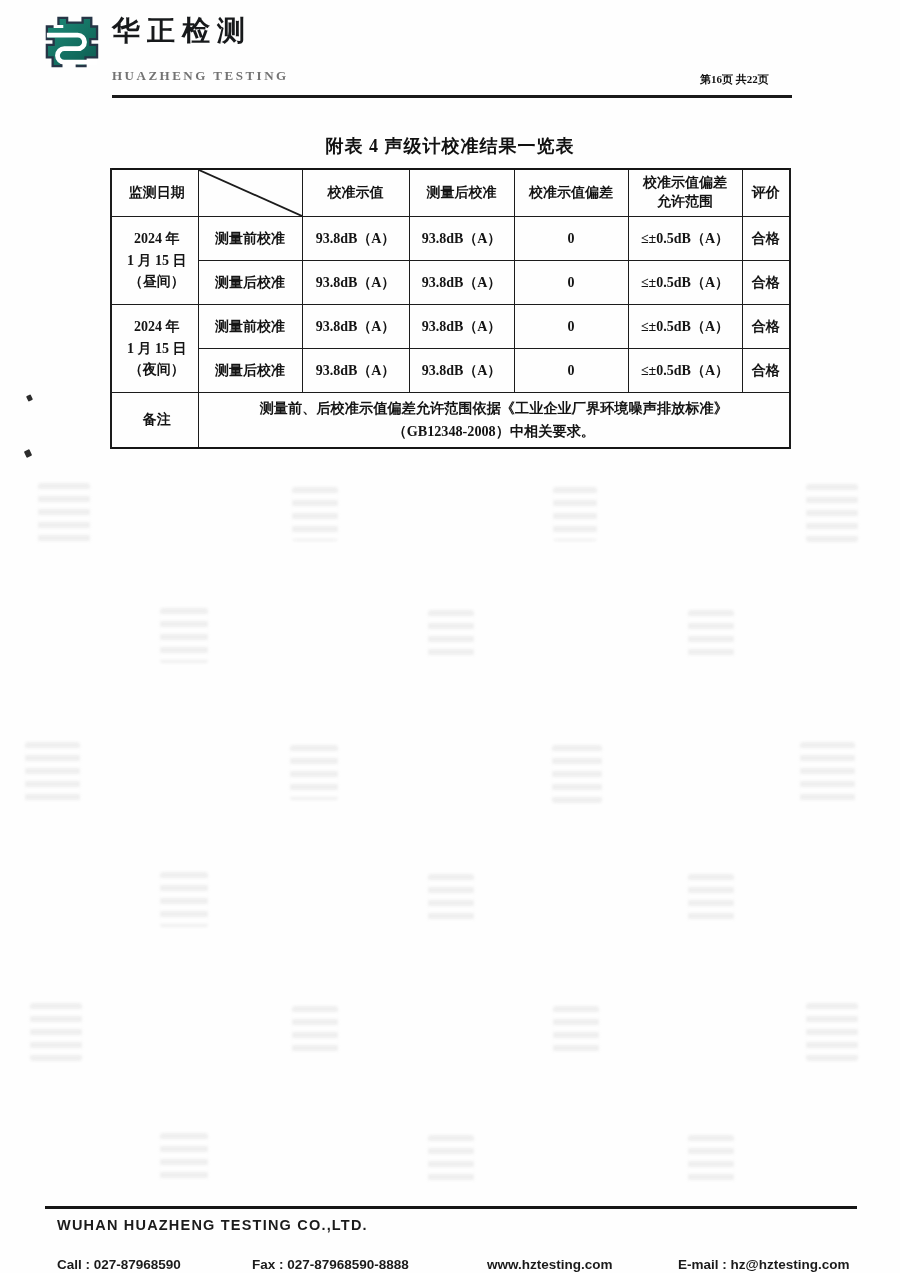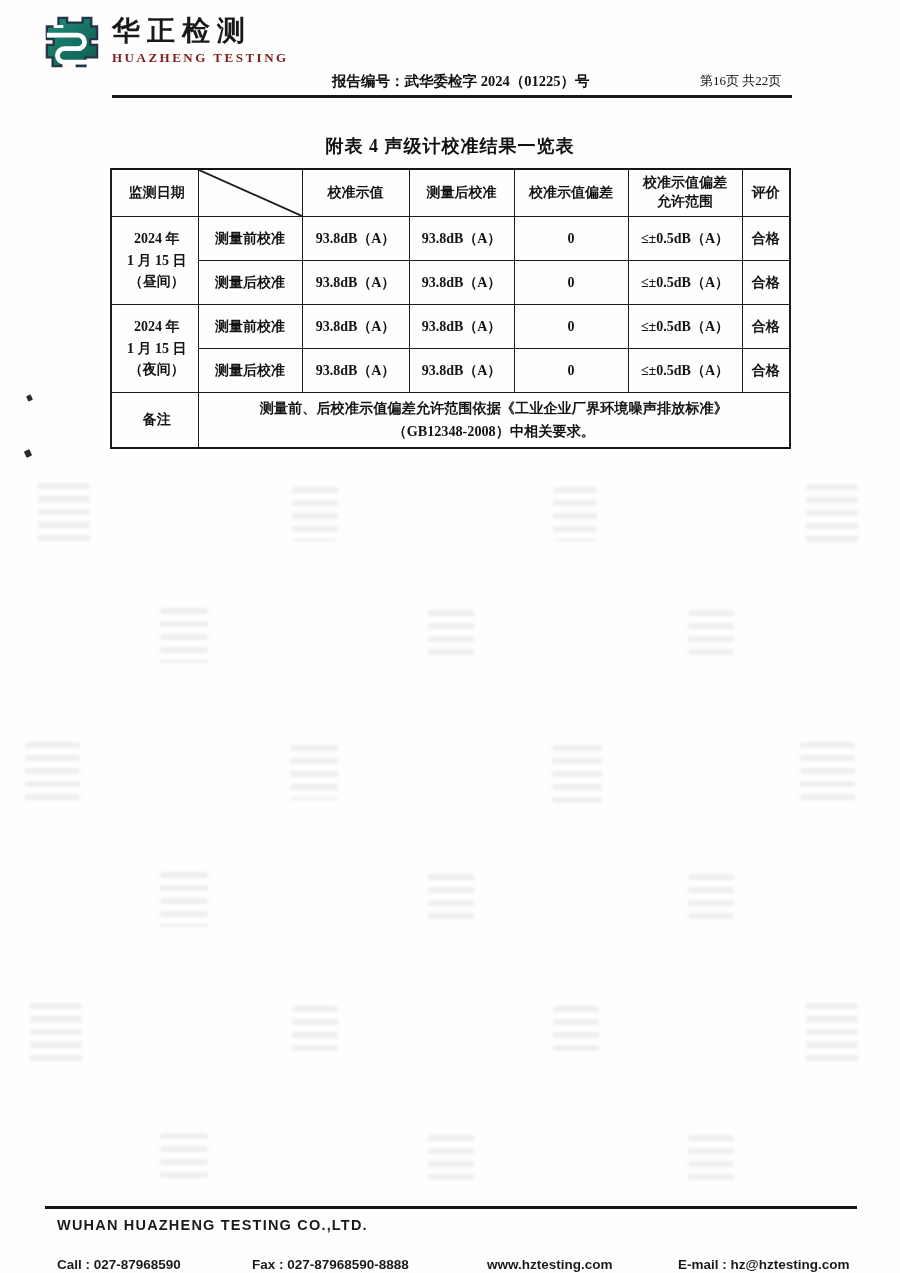--- a/index.html
+++ b/index.html
@@ -5,23 +5,23 @@
   html,body{margin:0;padding:0;background:#ffffff;}
   .page{
     position:relative;width:900px;height:1273px;background:#fefefe;
     font-family:"Liberation Serif","DejaVu Serif",serif;color:#111;overflow:hidden;
   }
   
   .logo-wrap{position:absolute;left:40px;top:12px;display:flex;align-items:flex-start;}
   .logo-mark{width:62px;height:56px;}
   .brand-text{margin-left:10px;padding-top:4px;}
   .brand-cn{font-size:28px;font-weight:bold;letter-spacing:7px;color:#17191b;line-height:1.1;}
-  .brand-en{font-size:13px;font-weight:bold;letter-spacing:2.5px;color:#7f1d1d;margin-top:3px;font-family:"Liberation Serif",serif;}
+  .brand-en{font-size:13px;font-weight:bold;letter-spacing:2.5px;color:#737373;margin-top:21px;font-family:"Liberation Serif",serif;}
   .report-no{position:absolute;left:332px;top:72px;font-size:14.5px;font-weight:bold;}
-  .page-info{position:absolute;left:700px;top:72px;font-size:13px;font-weight:normal;}
+  .page-info{position:absolute;left:700px;top:72px;font-size:11px;font-weight:bold;}
   .head-rule{position:absolute;left:112px;top:95px;width:680px;height:3px;background:#1a1a1a;}
   
   .doc-title{position:absolute;left:0;top:134px;width:900px;text-align:center;
     font-size:18px;font-weight:bold;letter-spacing:1px;}
   
   table.cal{
     position:absolute;left:110px;top:168px;width:679px;
     border-collapse:collapse;table-layout:fixed;
     font-size:14px;font-weight:bold;color:#141414;
   }
@@ -68,21 +68,20 @@
       <path d="M7 15 h12 v-9 h9 v5 h16 v-5 h9 v9 h6 v13 h-7 v6 h7 v13 h-12 v9 h-9 v-5 h-16 v5 h-9 v-9 h-6 v-13 h7 v-6 h-7 z" fill="url(#lg)" stroke="#263546" stroke-width="2.4"></path>
       <path d="M7 24 h32 a7 7 0 0 1 0 14 h-14 a7 7 0 0 0 0 14 h34" fill="none" stroke="#ffffff" stroke-width="5"></path>
       <path d="M14 15 h10 M40 52 h10" stroke="#ffffff" stroke-width="3"></path>
     </svg>
     <div class="brand-text">
       <div class="brand-cn">华正检测</div>
       <div class="brand-en">HUAZHENG  TESTING</div>
     </div>
   </div>
 
-  <div class="report-no">报告编号：武华委检字 2024（01225）号</div>
   <div class="page-info">第16页 共22页</div>
   <div class="head-rule"></div>
 
   <div class="doc-title">附表 4 声级计校准结果一览表</div>
 
   <table class="cal">
     <colgroup>
       <col style="width:87px">
         <col style="width:104px">
         <col style="width:107px">

